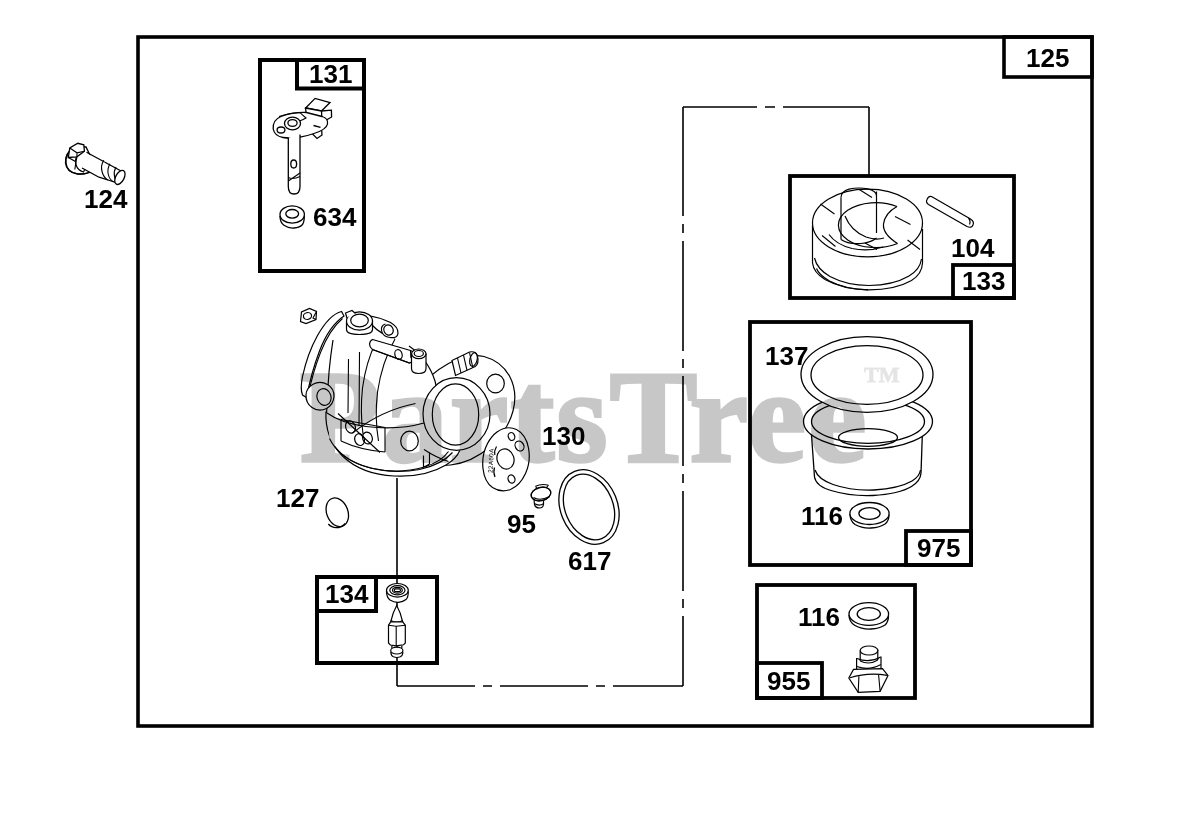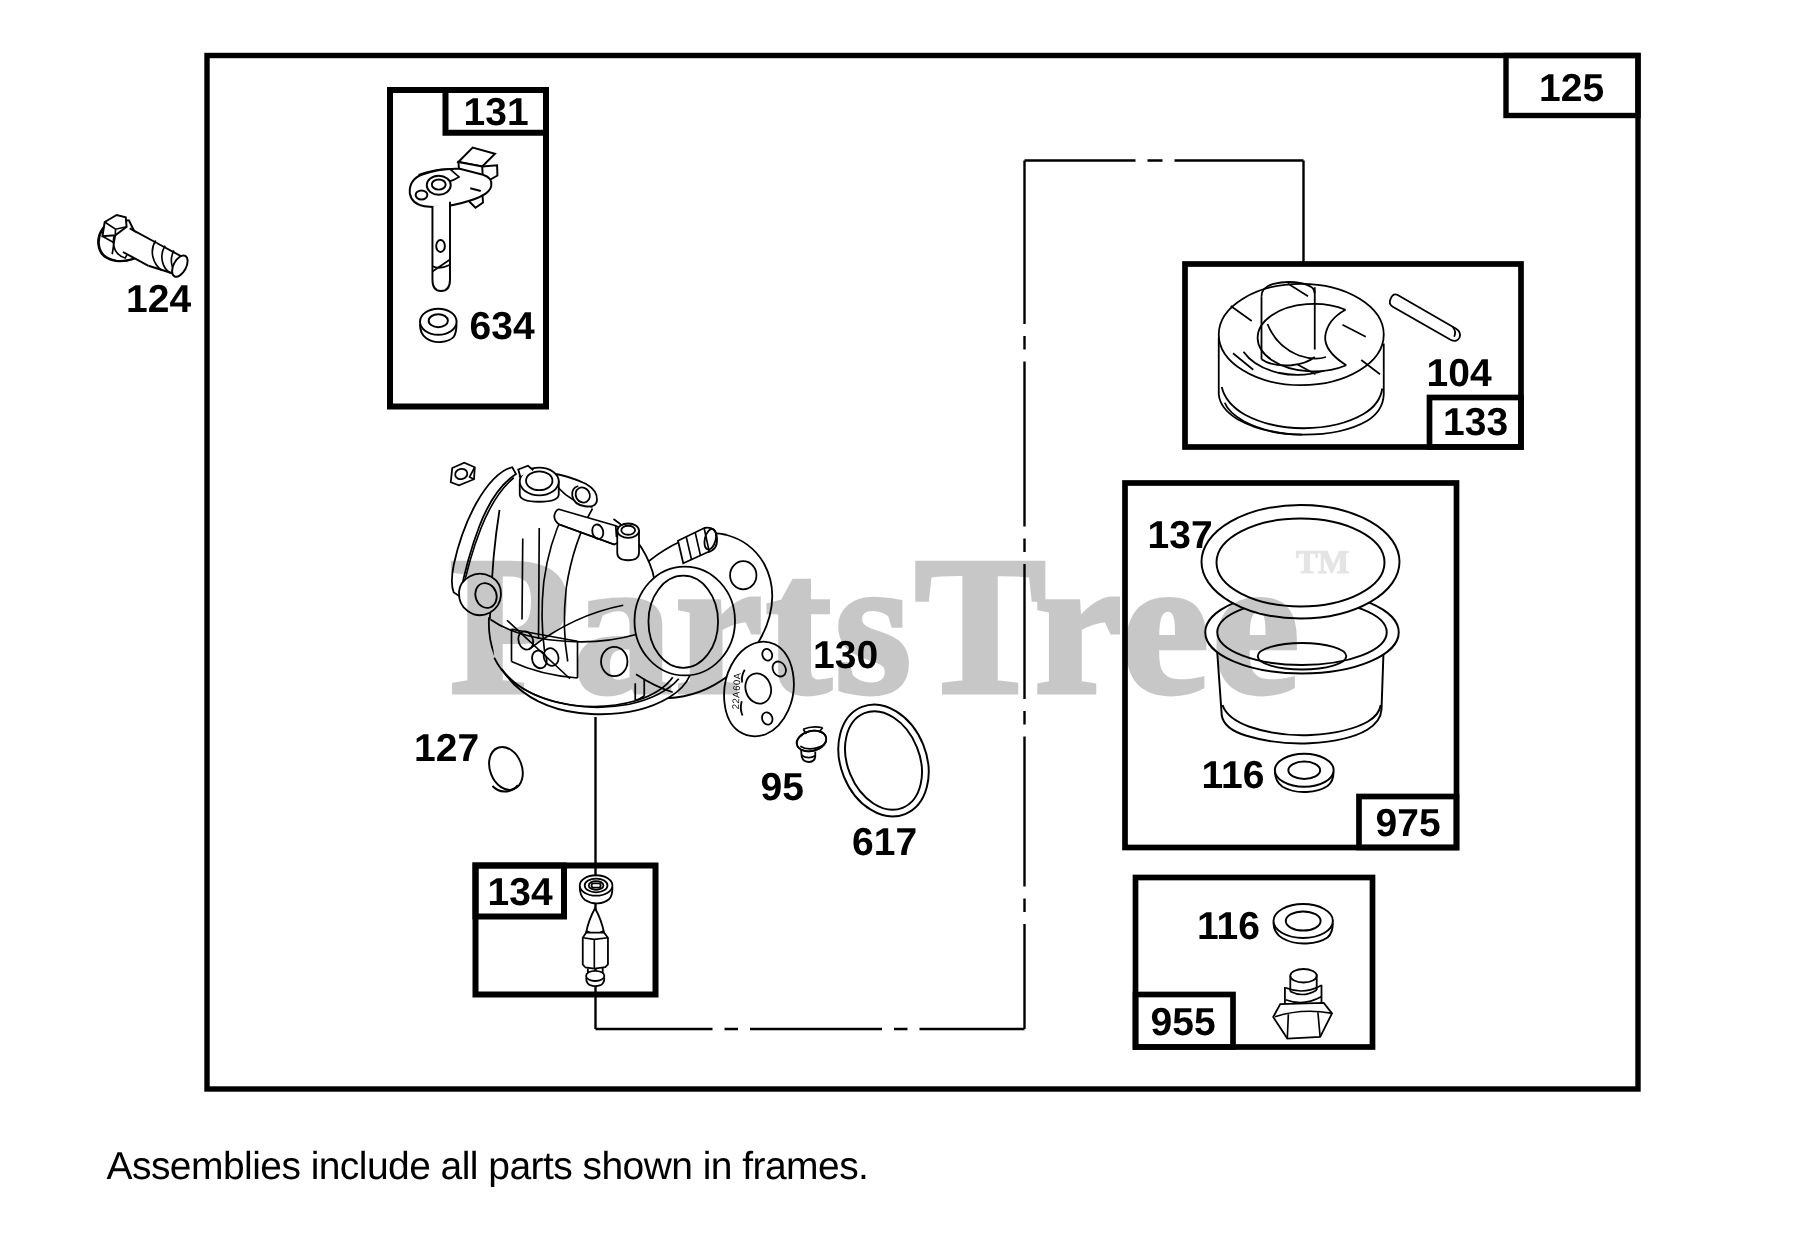--- a/index.html
+++ b/index.html
@@ -290,14 +290,13 @@
 
 <g opacity="0.215">
         <text x="300" y="461" style="font-family:'Liberation Serif', serif;font-weight:bold;font-size:131px;letter-spacing:2.3px" fill="#000" stroke="#000" stroke-width="3.4">PartsTree</text>
       </g>
 
 <g opacity="0.10">
         <text x="864" y="382" style="font-family:'Liberation Serif', serif;font-weight:bold;font-size:22px" fill="#000" stroke="#000" stroke-width="0.8">TM</text>
       </g>
 </svg>
 
-<div id="caption">Assemblies include all parts shown in frames.</div>
 </div>
 
 </body></html>

